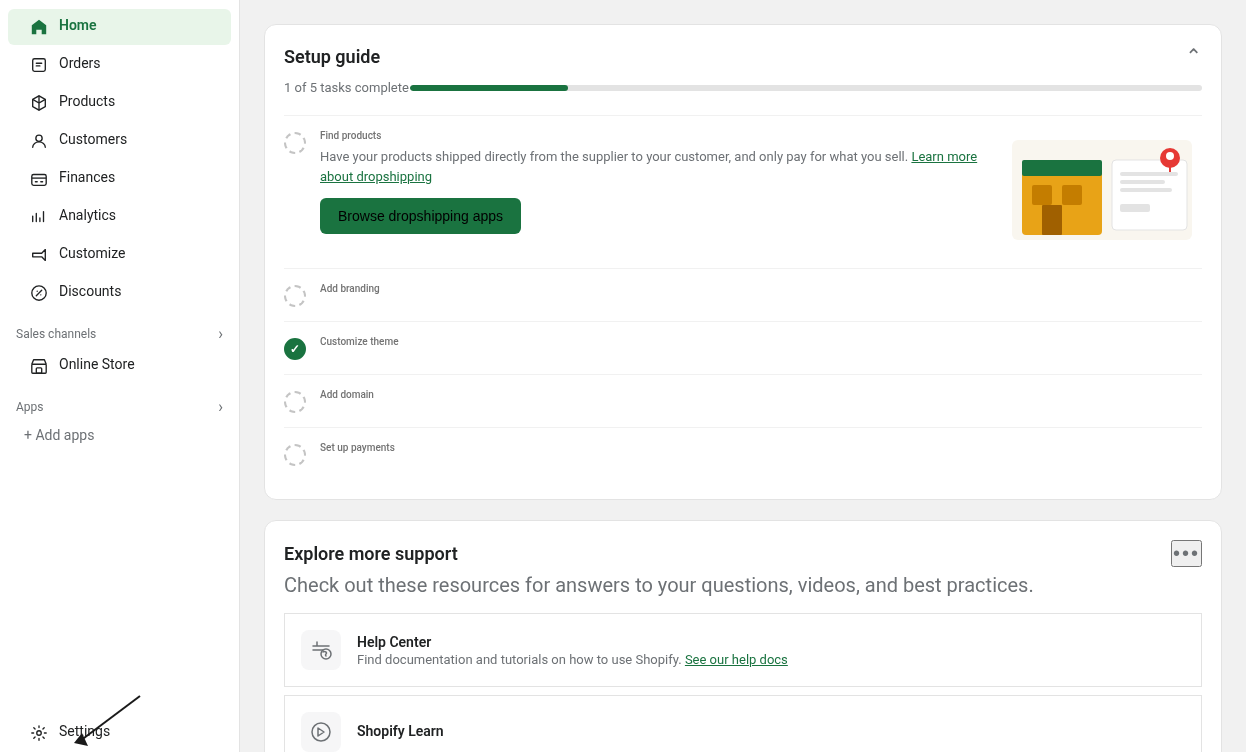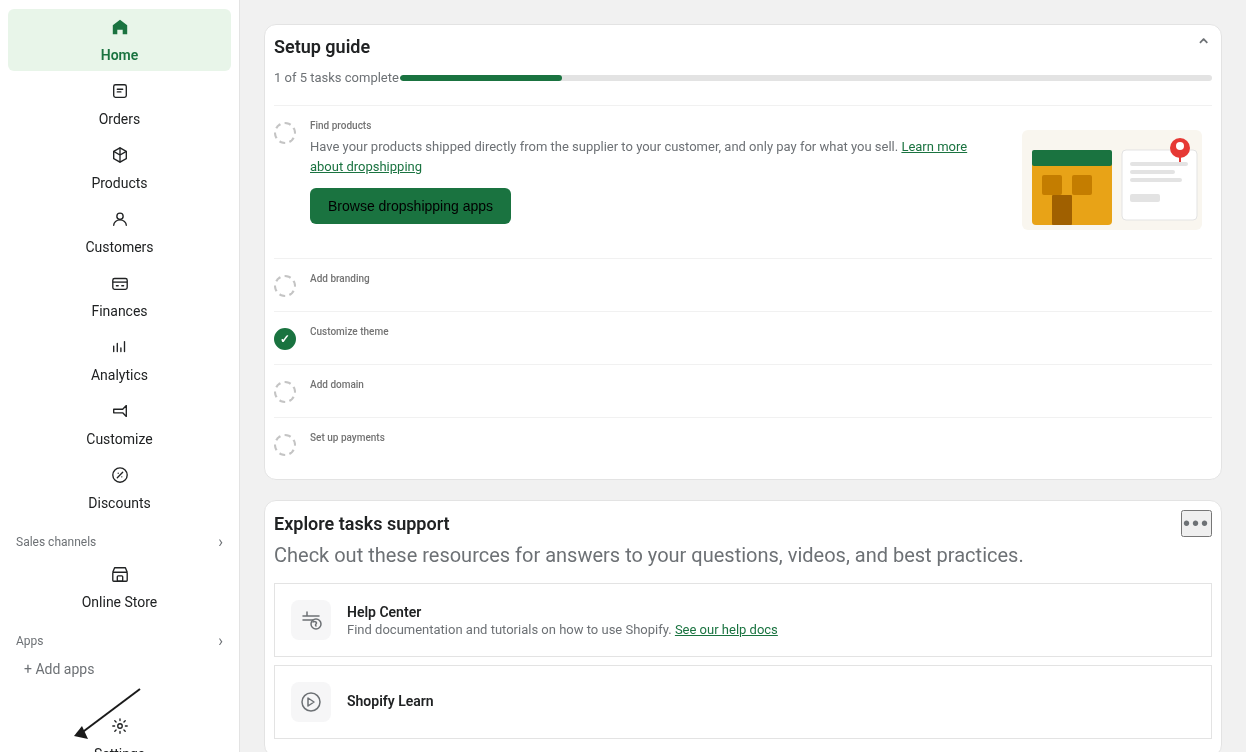--- a/index.html
+++ b/index.html
@@ -12,30 +12,28 @@
       background: #fff;
       border-right: 1px solid #e3e3e3;
       display: flex;
       flex-direction: column;
       height: 100%;
       overflow-y: auto;
       padding-top: 8px;
     }
     .sidebar-item {
       display: flex;
-      align-items: center;
       gap: 10px;
-      padding: 8px 2px;
+      padding: 8px 21px;
       cursor: pointer;
       font-size: 14px;
       color: #202223;
       border-radius: 6px;
       margin: 1px 8px;
       text-decoration: none;
-      flex-direction: column;
     }
     .sidebar-item.active { background: #e8f5e9; color: #1a7340; font-weight: 600; }
     .sidebar-item .icon { width: 20px; height: 20px; display: flex; align-items: center; justify-content: center; flex-shrink: 0; }
     .sidebar-section-label {
       font-size: 12px;
       color: #6d7175;
       padding: 12px 16px 4px 16px;
       display: flex;
       align-items: center;
       justify-content: space-between;
@@ -70,21 +68,21 @@
       display: flex;
       flex-direction: column;
       gap: 20px;
     }
 
     
     .card {
       background: #fff;
       border-radius: 12px;
       border: 1px solid #e3e3e3;
-      padding: 9px;
+      padding: 19px;
     }
 
     
     .setup-header {
       display: flex;
       align-items: center;
       justify-content: space-between;
       margin-bottom: 12px;
     }
     .setup-title { font-size: 18px; font-weight: 600; color: #202223; }
@@ -389,21 +387,21 @@
     <div class="task-item">
       <div class="task-circle"></div>
       <div class="task-content">
         <div class="task-title">Set up payments</div>
       </div>
     </div>
   </div>
 
   <div class="card">
     <div class="explore-header">
-      <span class="explore-title">Explore tasks support</span>
+      <span class="explore-title">Explore more support</span>
       <button class="explore-menu">•••</button>
     </div>
     <p class="explore-desc">Check out these resources for answers to your questions, videos, and best practices.</p>
 
     <div class="support-item">
       <div class="support-icon">
         <svg width="24" height="24" viewBox="0 0 24 24" fill="none">
           <path d="M4 8h16M4 12h10M8 4v4" stroke="#6d7175" stroke-width="1.5" stroke-linecap="round"></path>
           <circle cx="17" cy="16" r="5" stroke="#6d7175" stroke-width="1.5" fill="none"></circle>
           <path d="M14 14 Q15 13 17 14 Q18 15 17 16 Q16 17 17 18" stroke="#6d7175" stroke-width="1.5" fill="none" stroke-linecap="round"></path>

